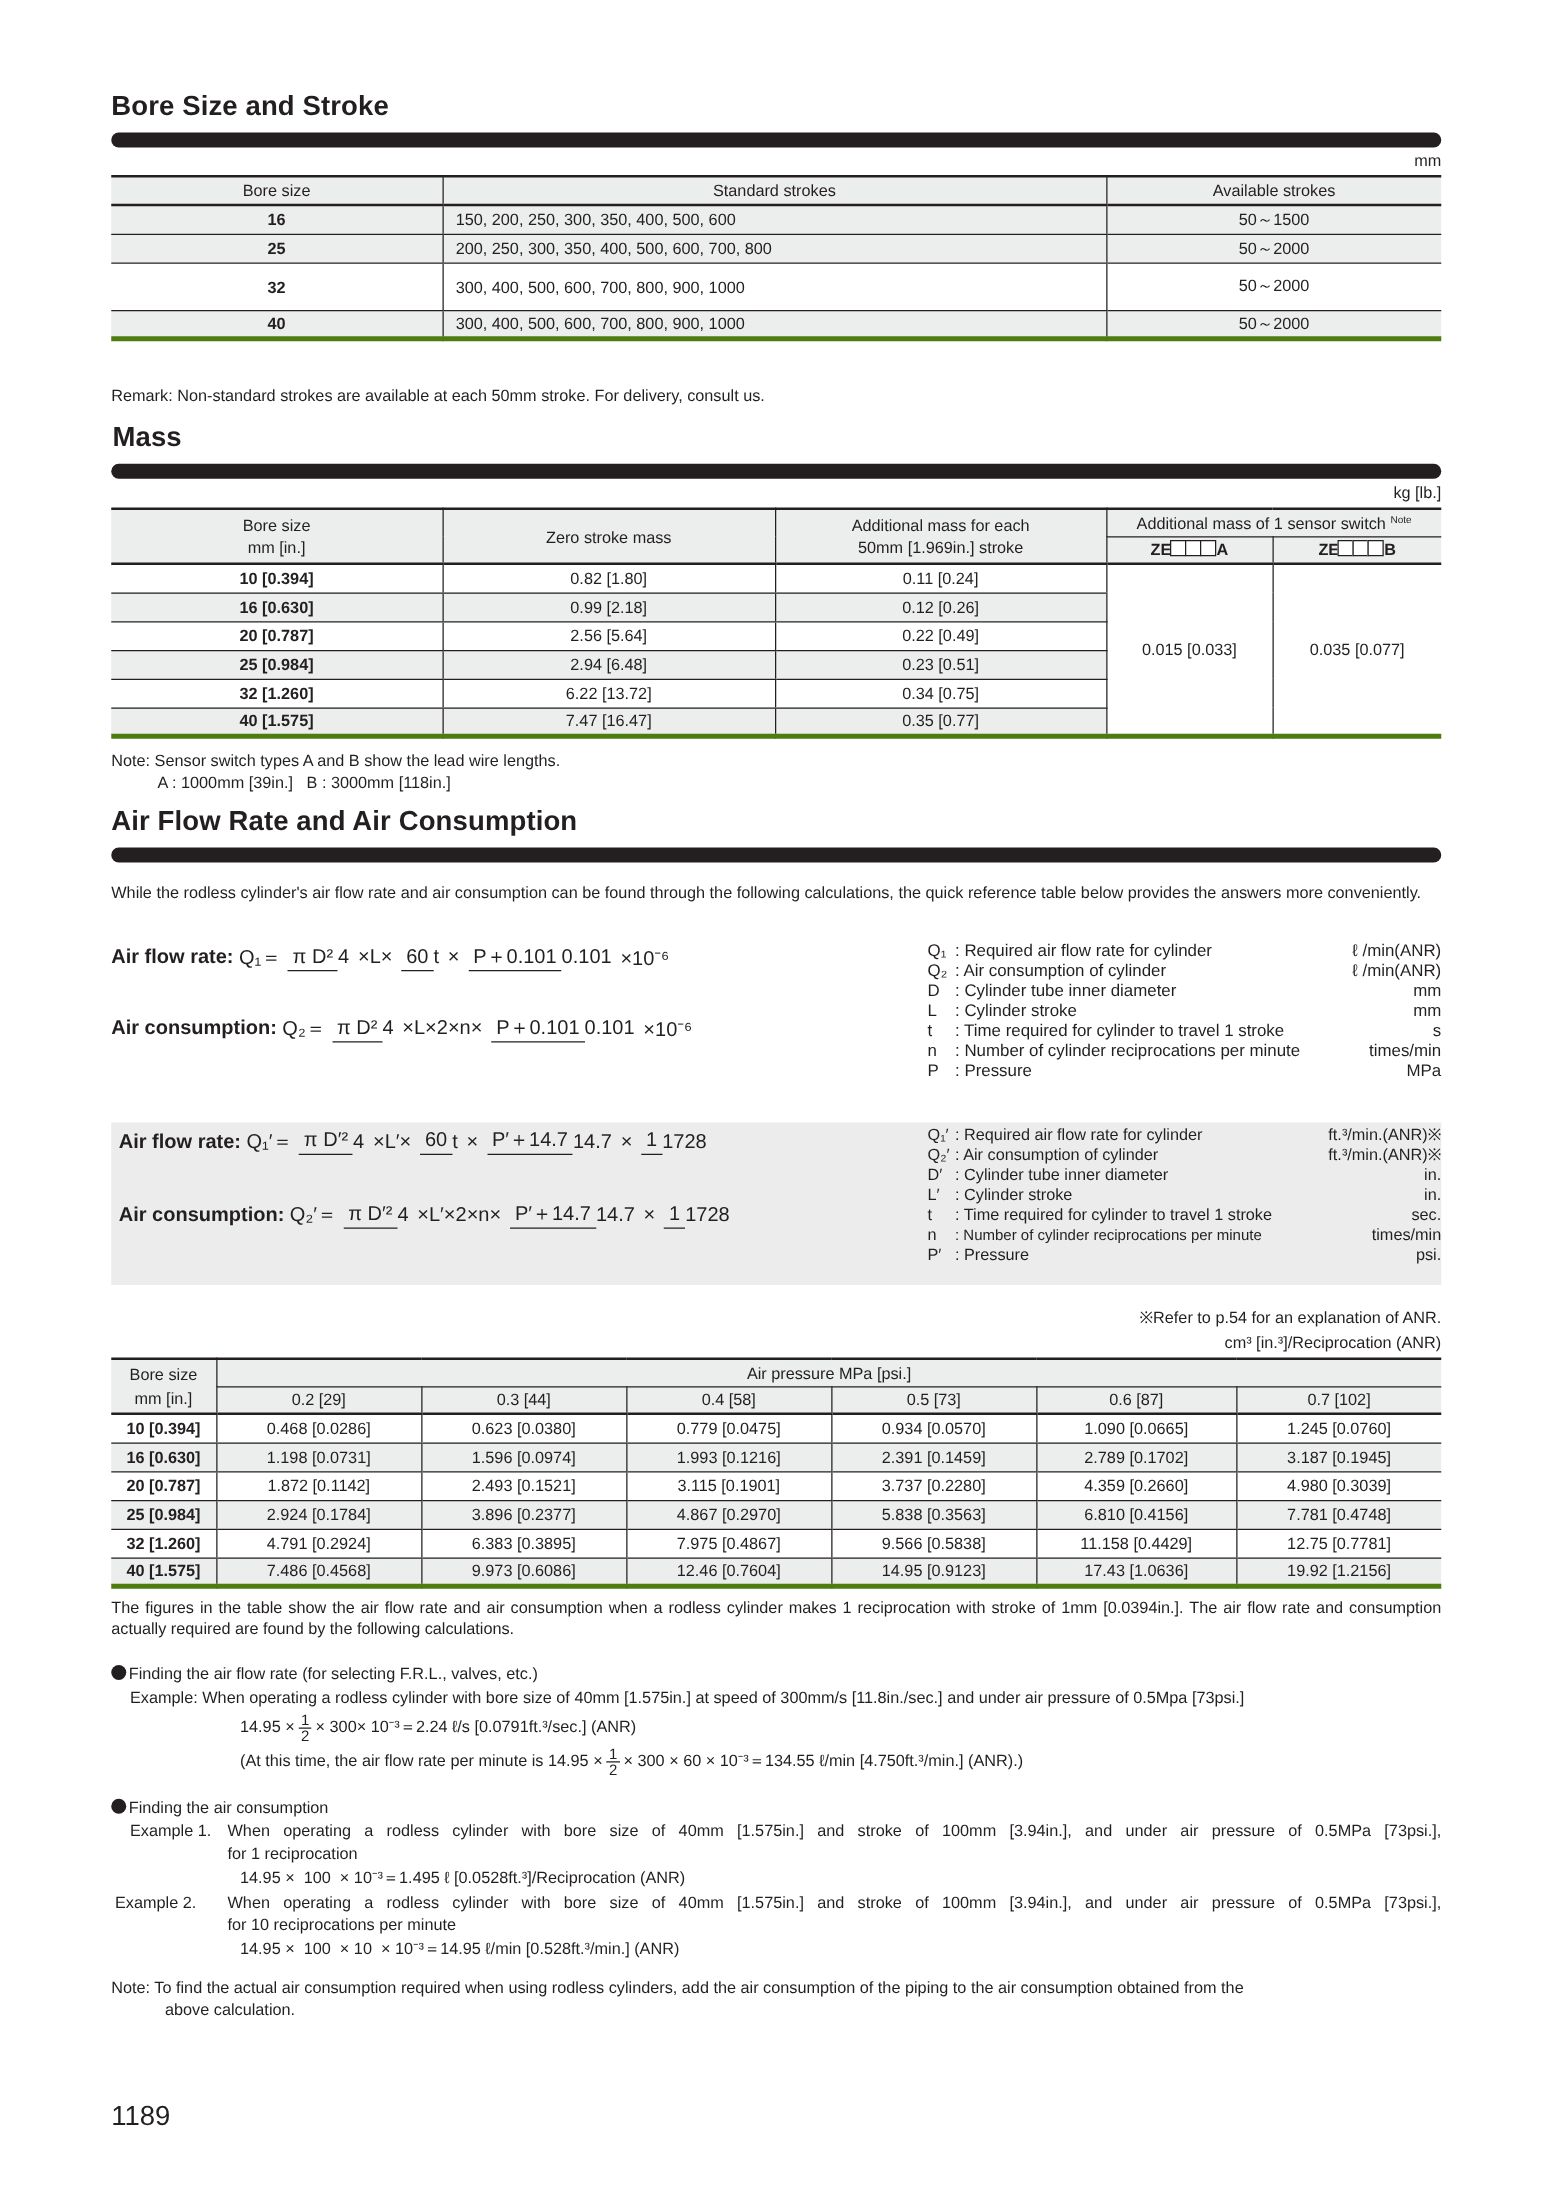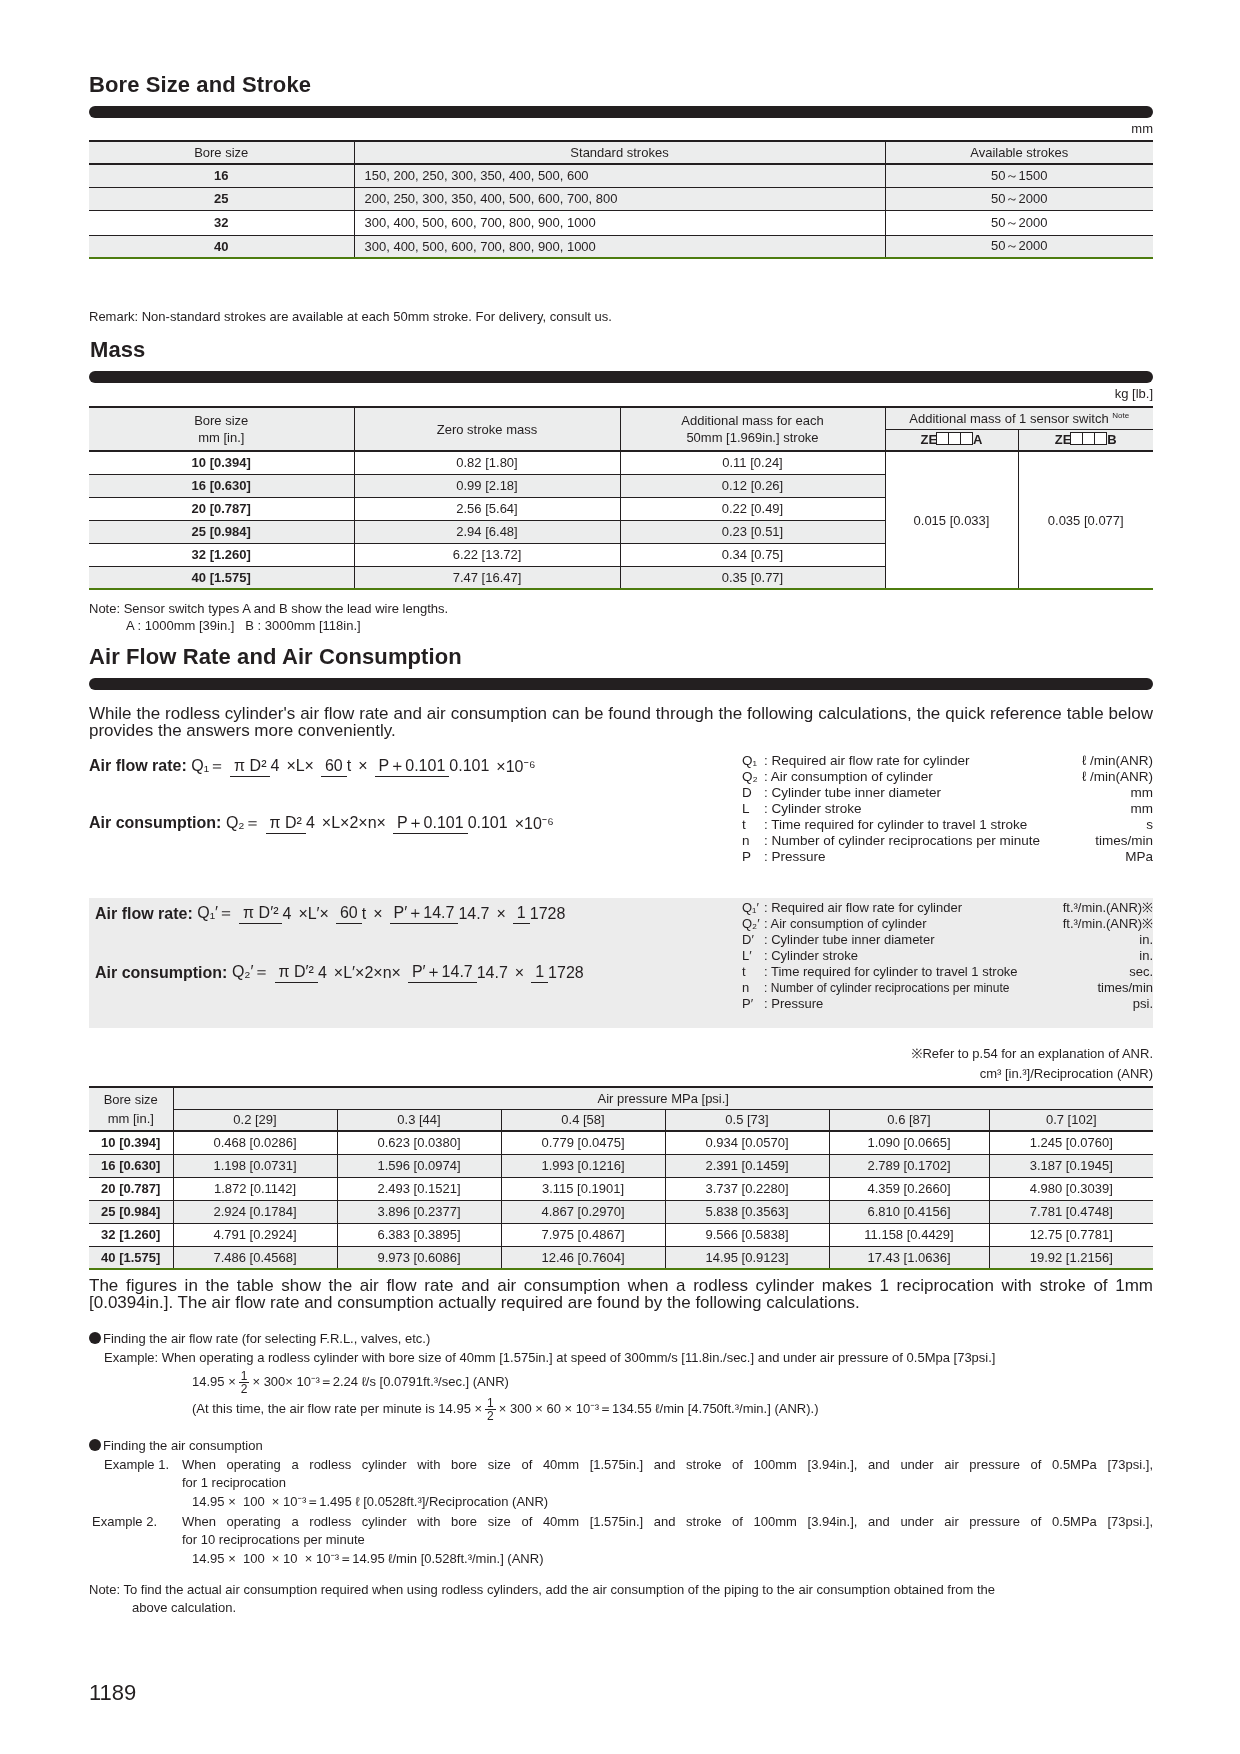--- a/index.html
+++ b/index.html
@@ -6,30 +6,30 @@
   body {
     width: 1240px; height: 1754px; position: relative; overflow: hidden;
     font-family: "Liberation Sans", sans-serif; color: #231f20;
   }
   .abs { position: absolute; }
   .h2 { font-size: 22px; font-weight: bold; letter-spacing: 0.1px; }
   .bar { height: 12px; background: #231f20; border-radius: 6px; }
   .unit { font-size: 13px; text-align: right; }
   table { border-collapse: collapse; font-size: 13px; }
   td, th { font-weight: normal; text-align: center; padding: 0; }
-  .tbl { border-top: 2px solid #231f20; border-bottom: 2px solid #4d7c0f; }
+  .tbl { border-top: 2px solid #231f20; border-bottom: 4px solid #4d7c0f; }
   .tbl .hdr { background: #eceded; }
   .tbl .hdr-bottom td { border-bottom: 2px solid #231f20; }
   .tbl tr.g td.alt { background: #eceded; }
   .tbl td { border-bottom: 1px solid #231f20; }
   .tbl td + td { border-left: 1px solid #231f20; }
   .b { font-weight: bold; }
   .left { text-align: left; padding-left: 10px; }
   .note { font-size: 13px; line-height: 16px; }
-  .para { font-size: 17px; line-height: 17px; text-align: justify; }
+  .para { font-size: 13px; line-height: 17px; text-align: justify; }
   .formula { font-size: 16px; display: flex; align-items: center; white-space: nowrap; }
   .formula .lbl { font-weight: bold; font-size: 16px; }
   .frac { display: inline-flex; flex-direction: row; align-items: center; margin: 0 5px; vertical-align: middle; }
   .frac .num { border-bottom: 1px solid #231f20; padding: 0 4px; line-height: 20px; }
   .frac .den { line-height: 20px; }
   .op { margin: 0 2px; }
   .legend { font-size: 13.5px; line-height: 16px; }
   .legend .row { display: flex; justify-content: space-between; }
   .legend .sym { display: inline-block; width: 22px; }
   .grey-box { background: #ececec; }
@@ -61,21 +61,21 @@
   <tr class="g" style="height:23px;">
     <td class="b alt">16</td>
     <td class="left alt">150, 200, 250, 300, 350, 400, 500, 600</td>
     <td class="alt">50～1500</td>
   </tr>
   <tr class="g" style="height:23px;">
     <td class="b alt">25</td>
     <td class="left alt">200, 250, 300, 350, 400, 500, 600, 700, 800</td>
     <td class="alt">50～2000</td>
   </tr>
-  <tr style="height:25px;">
+  <tr style="height:38px;">
     <td class="b">32</td>
     <td class="left">300, 400, 500, 600, 700, 800, 900, 1000</td>
     <td>50～2000</td>
   </tr>
   <tr class="g" style="height:23px;">
     <td class="b alt">40</td>
     <td class="left alt">300, 400, 500, 600, 700, 800, 900, 1000</td>
     <td class="alt">50～2000</td>
   </tr>
 </tbody>

